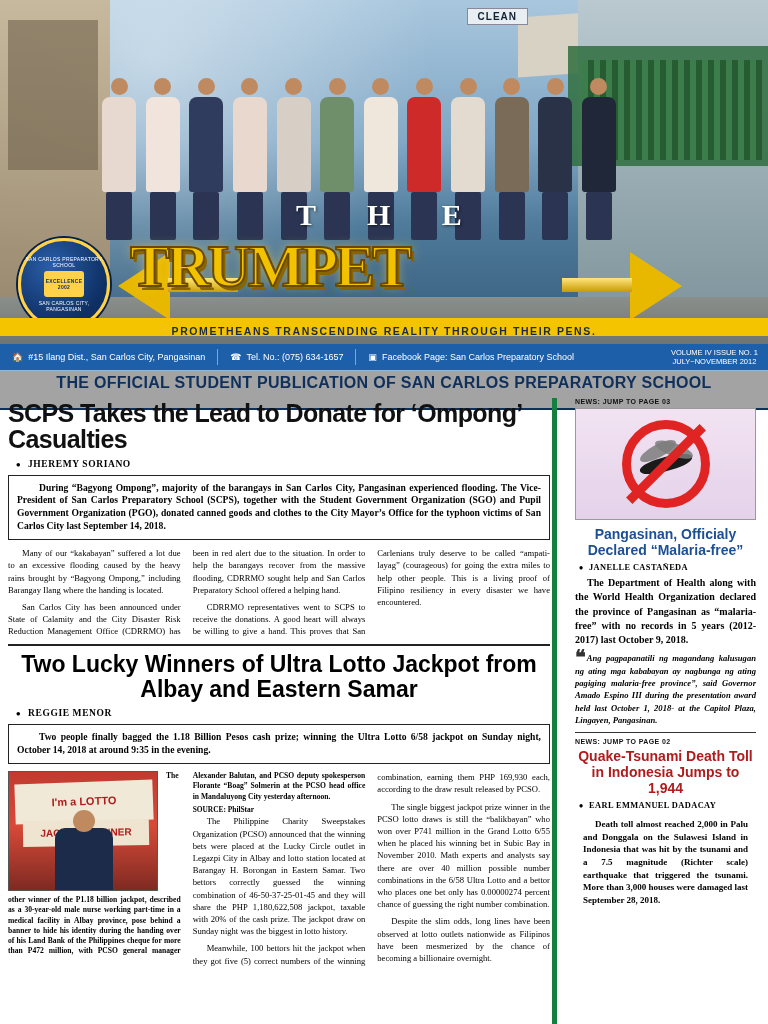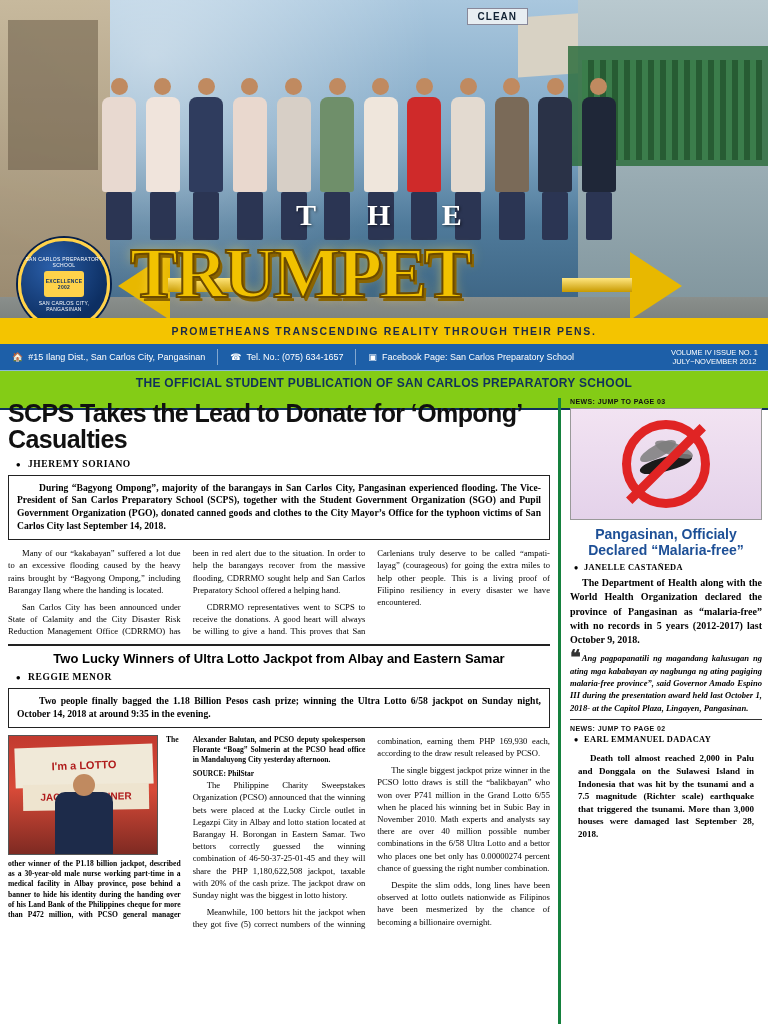--- a/index.html
+++ b/index.html
@@ -43,21 +43,21 @@
   .person .legs { width:26px;height:48px;background:#2b3553;margin:0 auto;border-radius:2px;}
   .the-word {
     position:absolute; left:296px; top:198px;
     font-family:"Liberation Serif", serif;
     color:#ffffff; font-size:30px; letter-spacing:22px; font-weight:bold;
     text-shadow:1px 1px 3px rgba(0,0,0,.6);
   }
   .trumpet-word {
     position:absolute; left:130px; top:232px;
     font-family:"Liberation Serif", serif;
-    font-size:72px; font-weight:bold; letter-spacing:-3px;
+    font-size:60px; font-weight:bold; letter-spacing:-3px;
     color:#f2c200;
     -webkit-text-stroke:2px #6b4a00;
     text-shadow:3px 4px 0 #8a6400, 0 0 12px rgba(255,220,80,.6);
   }
   .horn { position:absolute; }
   .horn .bell { width:0;height:0;border-top:34px solid transparent;border-bottom:34px solid transparent;}
   .horn.left { left:118px; top:252px; }
   .horn.left .bell { border-right:52px solid #e8b800; }
   .horn.right { right:86px; top:252px; }
   .horn.right .bell { border-left:52px solid #e8b800; }
@@ -69,48 +69,48 @@
     position:absolute; left:18px; top:238px; width:92px;height:92px;border-radius:50%;
     background:radial-gradient(circle at 35% 30%, #2a5ea8, #0d2f63 70%);
     border:3px solid #ffd24a; color:#fff; font-family:"Liberation Sans",sans-serif;
     display:flex;align-items:center;justify-content:center;text-align:center;
     box-shadow:0 0 0 2px #06204a;
   }
   .seal-inner { font-size:5.2px; line-height:1.25; letter-spacing:.3px; padding:4px; }
   .seal-ring-top{ display:block; font-size:5px; }
   .seal-badge{ display:block;margin:3px auto;width:40px;height:26px;background:#ffd24a;border-radius:3px;color:#0d2f63;font-size:5px;font-weight:bold;display:flex;align-items:center;justify-content:center;flex-direction:column;}
   .tagline {
-    position:absolute; left:0; right:0; top:318px; height:26px;
+    position:absolute; left:0; right:0; top:318px; height:18px;
     background:#f4c400; color:#1b2a4a;
     font-family:"Liberation Sans",sans-serif; font-size:10.5px; font-weight:bold;
     letter-spacing:1.6px; text-align:center; line-height:26px;
   }
   .infobar {
     position:absolute; left:0; right:0; top:344px; height:26px;
     background:#1d5fa8; color:#fff;
     font-family:"Liberation Sans",sans-serif; font-size:9px;
     display:flex; align-items:center;
   }
   .infobar .seg { display:flex;align-items:center;gap:5px; padding:0 12px; white-space:nowrap;}
   .infobar .sep { width:1px;height:16px;background:rgba(255,255,255,.45);}
   .infobar .vol { margin-left:auto; text-align:center; line-height:1.2; padding-right:10px; font-size:7.5px; }
   .ico { display:inline-block; }
   .official-band {
     position:absolute; left:0; right:0; top:370px; height:40px;
-    background:#84cc16; color:#10305c;
-    font-family:"Liberation Sans",sans-serif; font-size:12px; font-weight:bold;
+    background:#a3a3a3; color:#10305c;
+    font-family:"Liberation Sans",sans-serif; font-size:16px; font-weight:bold;
     text-align:center; line-height:24px; letter-spacing:.3px;
     border-top:1px solid #8cb9d8; border-bottom:2px solid #10305c;
   }
 
   
   .content { position:absolute; top:394px; left:0; right:0; bottom:0; padding:4px 6px 0 6px; }
-  .cols { display:flex; gap:6px; height:100%; }
+  .cols { display:flex; height:100%; }
   .col-main { width:546px; }
-  .col-side { width:204px; border-left:3px solid #15803d; padding-left:9px;}
+  .col-side { width:204px; border-left:5px solid #15803d; padding-left:18px;}
 
   .headline {
     font-family:"Liberation Sans", sans-serif;
     font-weight:bold; color:#111;
     font-size:25px; line-height:1.05;
     letter-spacing:-.6px;
     margin:2px 0 6px 2px;
   }
   .byline { font-family:"Liberation Serif",serif; font-size:9.5px; font-weight:bold;
     letter-spacing:.6px; margin:0 0 6px 22px; position:relative;}
@@ -120,21 +120,21 @@
     font-size:9.6px; line-height:1.35; font-weight:bold; text-align:justify;
   }
   .lead .indent { display:inline-block; width:22px; }
   .body3 { column-count:3; column-gap:12px; font-size:8.6px; line-height:1.42; text-align:justify; margin:0 2px;}
   .body3 p { margin:0 0 5px 0; text-indent:14px;}
   .rule { border-top:1px solid #333; margin:6px 2px 6px 2px;}
   .rule.thick { border-top:2px solid #222; }
 
   .headline2 {
     font-family:"Liberation Sans", sans-serif;
-    font-weight:bold; font-size:13px; line-height:1.1; text-align:center;
+    font-weight:bold; font-size:23px; line-height:1.1; text-align:center;
     margin:2px 0 6px 0;
   }
   .photo-lotto {
     float:left; width:150px; height:120px; margin:0 8px 4px 0;
     background:linear-gradient(180deg,#c23a2f 0%,#d84a38 45%,#7e2a22 100%);
     position:relative; border:1px solid #555;
   }
   .photo-lotto .banner {
     position:absolute; left:6px; top:10px; width:138px; height:40px; background:#f0e9d8;
     color:#b01c1c; font-family:"Liberation Sans",sans-serif; font-weight:bold; font-size:11px;
@@ -375,19 +375,20 @@
         <div class="side-p">The Department of Health along with the World Health Organization declared the province of Pangasinan as “malaria-free” with no records in 5 years (2012-2017) last October 9, 2018.</div>
 
         <div class="pullquote">
           <span class="quote-mark">❝</span><span>Ang pagpapanatili ng magandang kalusugan ng ating mga kababayan ay nagbunga ng ating pagiging malaria-free province”, said Governor Amado Espino III during the presentation award held last October 1, 2018- at the Capitol Plaza, Lingayen, Pangasinan.</span>
         </div>
 
         <div class="side-rule"></div>
 
         <div class="news-jump">NEWS: JUMP TO PAGE 02</div>
 
+        <div class="side-head red">Quake-Tsunami Death Toll in Indonesia Jumps to 1,944</div>
         <div class="side-byline">EARL EMMANUEL DADACAY</div>
         <div class="bold-body">Death toll almost reached 2,000 in Palu and Donggala on the Sulawesi Island in Indonesia that was hit by the tsunami and a 7.5 magnitude (Richter scale) earthquake that triggered the tsunami. More than 3,000 houses were damaged last September 28, 2018.</div>
       </div>
 
     </div>
   </div>
 </div>
 
 </body></html>

